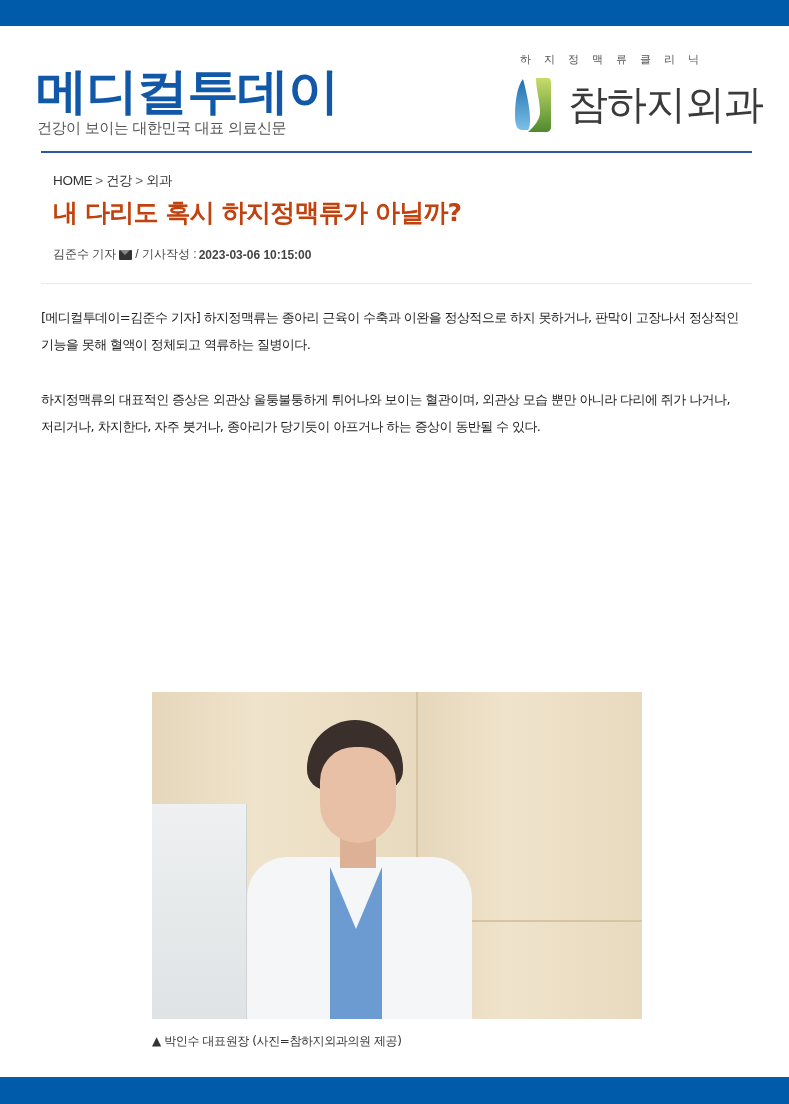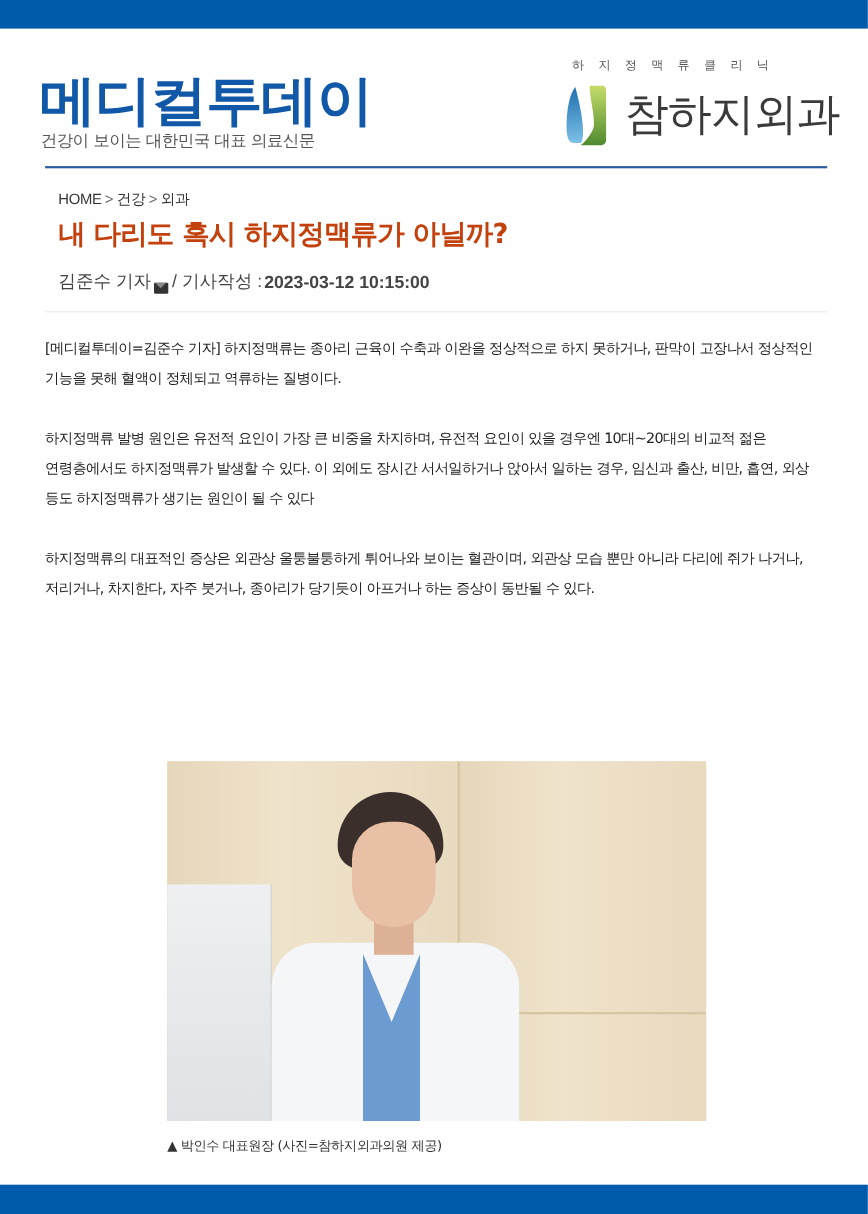--- a/index.html
+++ b/index.html
@@ -12,21 +12,21 @@
 
   .clinic-sub { position:absolute; left:520px; top:52px; font-size:11px; color:#555; letter-spacing:13px; font-family:"DejaVu Serif", serif; }
   .clinic-logo-mark { position:absolute; left:514px; top:75px; width:38px; height:58px; }
   .clinic-name { position:absolute; left:568px; top:78px; font-size:40px; color:#3a3a3a; font-family:"DejaVu Sans", sans-serif; font-weight:normal; letter-spacing:-1px; line-height:52px; }
 
   .header-rule { position:absolute; left:41px; top:151px; width:711px; height:2px; background:#2d5aa0; }
 
   .breadcrumb { position:absolute; left:53px; top:172px; font-size:13.5px; color:#333; font-family:"Liberation Sans", sans-serif; letter-spacing:-0.3px; }
   .breadcrumb .sep { color:#666; margin:0 3px; }
   .headline { position:absolute; left:53px; top:196px; font-size:25px; font-weight:bold; color:#c2410c; font-family:"DejaVu Sans", sans-serif; letter-spacing:-0.8px; }
-  .byline { position:absolute; left:53px; top:246px; font-size:16px; color:#444; font-family:"Liberation Sans", sans-serif; display:flex; align-items:flex-end; gap:2px; }
+  .byline { position:absolute; left:53px; top:246px; font-size:12px; color:#444; font-family:"Liberation Sans", sans-serif; display:flex; align-items:center; gap:2px; }
   .byline .date { font-weight:bold; color:#444; }
   .mail-icon { display:inline-block; width:13px; height:10px; background:#333; position:relative; border-radius:1px; margin:0 1px; }
   .mail-icon::after { content:""; position:absolute; left:1px; top:0; width:0; height:0; border-left:5.5px solid transparent; border-right:5.5px solid transparent; border-top:5px solid #888; }
   .meta-rule { position:absolute; left:41px; top:283px; width:711px; height:1px; background:#e8e8e8; }
 
   .article-body { position:absolute; left:41px; top:304px; width:715px; font-size:13px; line-height:27px; color:#222; font-family:"DejaVu Sans", sans-serif; letter-spacing:-0.6px; word-break:keep-all; }
   .article-body p { margin:0 0 28px 0; }
 
   .photo { position:absolute; left:152px; top:692px; width:490px; height:327px; overflow:hidden; background:#e9dcc2; }
   .wall-panel { position:absolute; top:0; height:100%; background:linear-gradient(90deg,#e6d7bb 0%,#efe3cb 40%,#e8dabf 100%); }
@@ -69,28 +69,27 @@
 <div class="breadcrumb">
   <span>HOME</span><span class="sep">&gt;</span><span>건강</span><span class="sep">&gt;</span><span>외과</span>
 </div>
 
 <h1 class="headline" style="margin:0;">내 다리도 혹시 하지정맥류가 아닐까?</h1>
 
 <div class="byline">
   <span>김준수 기자</span>
   <span class="mail-icon"></span>
   <span>/ 기사작성 :</span>
-  <span class="date">2023-03-12 10:15:00</span>
+  <span class="date">2023-03-06 10:15:00</span>
 </div>
 
 <div class="meta-rule"></div>
 
 <div class="article-body">
   <p>[메디컬투데이=김준수 기자] 하지정맥류는 종아리 근육이 수축과 이완을 정상적으로 하지 못하거나, 판막이 고장나서 정상적인 기능을 못해 혈액이 정체되고 역류하는 질병이다.</p>
-  <p>하지정맥류 발병 원인은 유전적 요인이 가장 큰 비중을 차지하며, 유전적 요인이 있을 경우엔 10대~20대의 비교적 젊은 연령층에서도 하지정맥류가 발생할 수 있다. 이 외에도 장시간 서서일하거나 앉아서 일하는 경우, 임신과 출산, 비만, 흡연, 외상 등도 하지정맥류가 생기는 원인이 될 수 있다</p>
   <p>하지정맥류의 대표적인 증상은 외관상 울퉁불퉁하게 튀어나와 보이는 혈관이며, 외관상 모습 뿐만 아니라 다리에 쥐가 나거나, 저리거나, 차지한다, 자주 붓거나, 종아리가 당기듯이 아프거나 하는 증상이 동반될 수 있다.</p>
 </div>
 
 <div class="photo">
   <div class="wall-panel" style="left:0;width:265px;"></div>
   <div class="wall-panel" style="left:265px;width:225px;"></div>
   <div class="wall-seam" style="left:264px;top:0;width:2px;height:100%;"></div>
   <div class="wall-seam" style="left:266px;top:228px;width:224px;height:2px;"></div>
   <div class="monitor"></div>
   <div class="doc-coat"></div>

